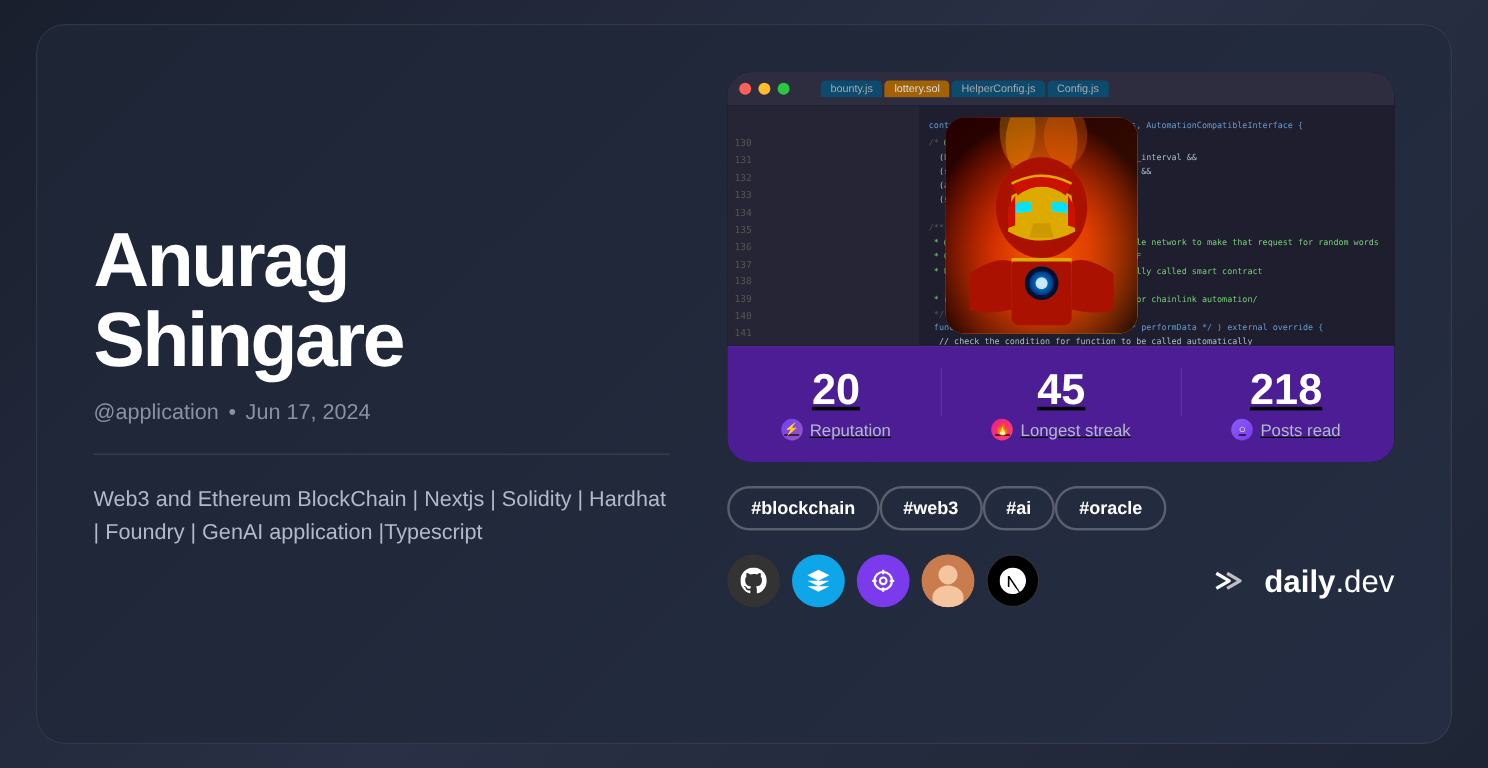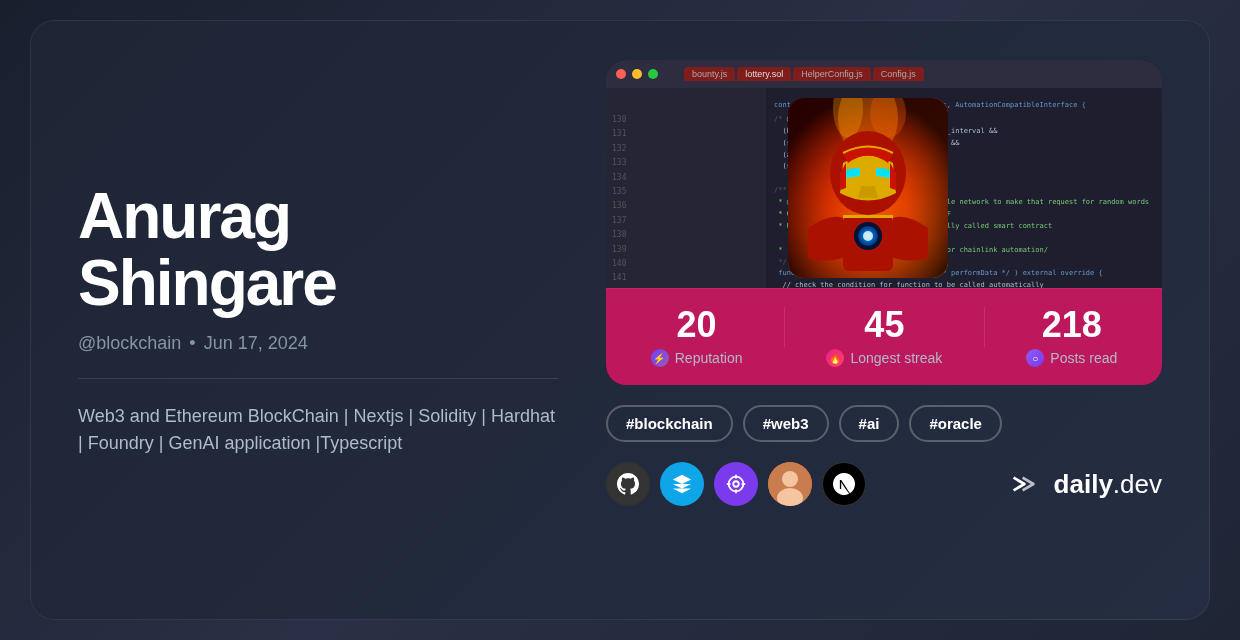--- a/index.html
+++ b/index.html
@@ -155,25 +155,26 @@
       background: linear-gradient(135deg, #8B0000 0%, #cc3300 30%, #ff6600 60%, #ffaa00 100%);
       position: relative;
       overflow: hidden;
       display: flex;
       align-items: center;
       justify-content: center;
     }
 
     
     .stats-bar {
-      background: #be185d;
+      background: #4c1d95;
       padding: 18px 24px;
       display: flex;
       justify-content: space-around;
       border-top: 1px solid rgba(255,255,255,0.06);
+      text-decoration: underline;
     }
 
     .stat-item {
       display: flex;
       flex-direction: column;
       align-items: center;
       gap: 6px;
     }
 
     .stat-number {
@@ -220,21 +221,20 @@
     .stat-divider {
       width: 1px;
       height: 40px;
       background: rgba(255,255,255,0.1);
     }
 
     
     .tags-section {
       display: flex;
       flex-wrap: wrap;
-      gap: 10px;
     }
 
     .tag {
       background: transparent;
       border: 2px solid rgba(255,255,255,0.25);
       border-radius: 999px;
       padding: 8px 18px;
       color: #ffffff;
       font-size: 15px;
       font-weight: 600;
@@ -312,44 +312,44 @@
 
     .tabs-row {
       display: flex;
       gap: 2px;
       margin-left: 20px;
       font-size: 9px;
       color: #888;
     }
 
     .tab-item {
-      background: #7f1d1d;
+      background: #0c4a6e;
       padding: 2px 8px;
       border-radius: 4px 4px 0 0;
       color: #aaa;
     }
 
     .tab-item.active {
-      background: #7f1d1d;
+      background: #a16207;
       color: #ddd;
     }
   </style>
 </head>
 <body>
 
 <div class="card">
 
   <div class="left">
     <h1 class="name">
       <span>Anurag</span><br>
       <span>Shingare</span>
     </h1>
 
     <div class="meta">
-      <span class="handle">@blockchain</span>
+      <span class="handle">@application</span>
       <span class="dot">•</span>
       <span class="date">Jun 17, 2024</span>
     </div>
 
     <div class="divider"></div>
 
     <p class="bio">Web3 and Ethereum BlockChain | Nextjs | Solidity | Hardhat | Foundry | GenAI application |Typescript</p>
   </div>
 
   <div class="right">

